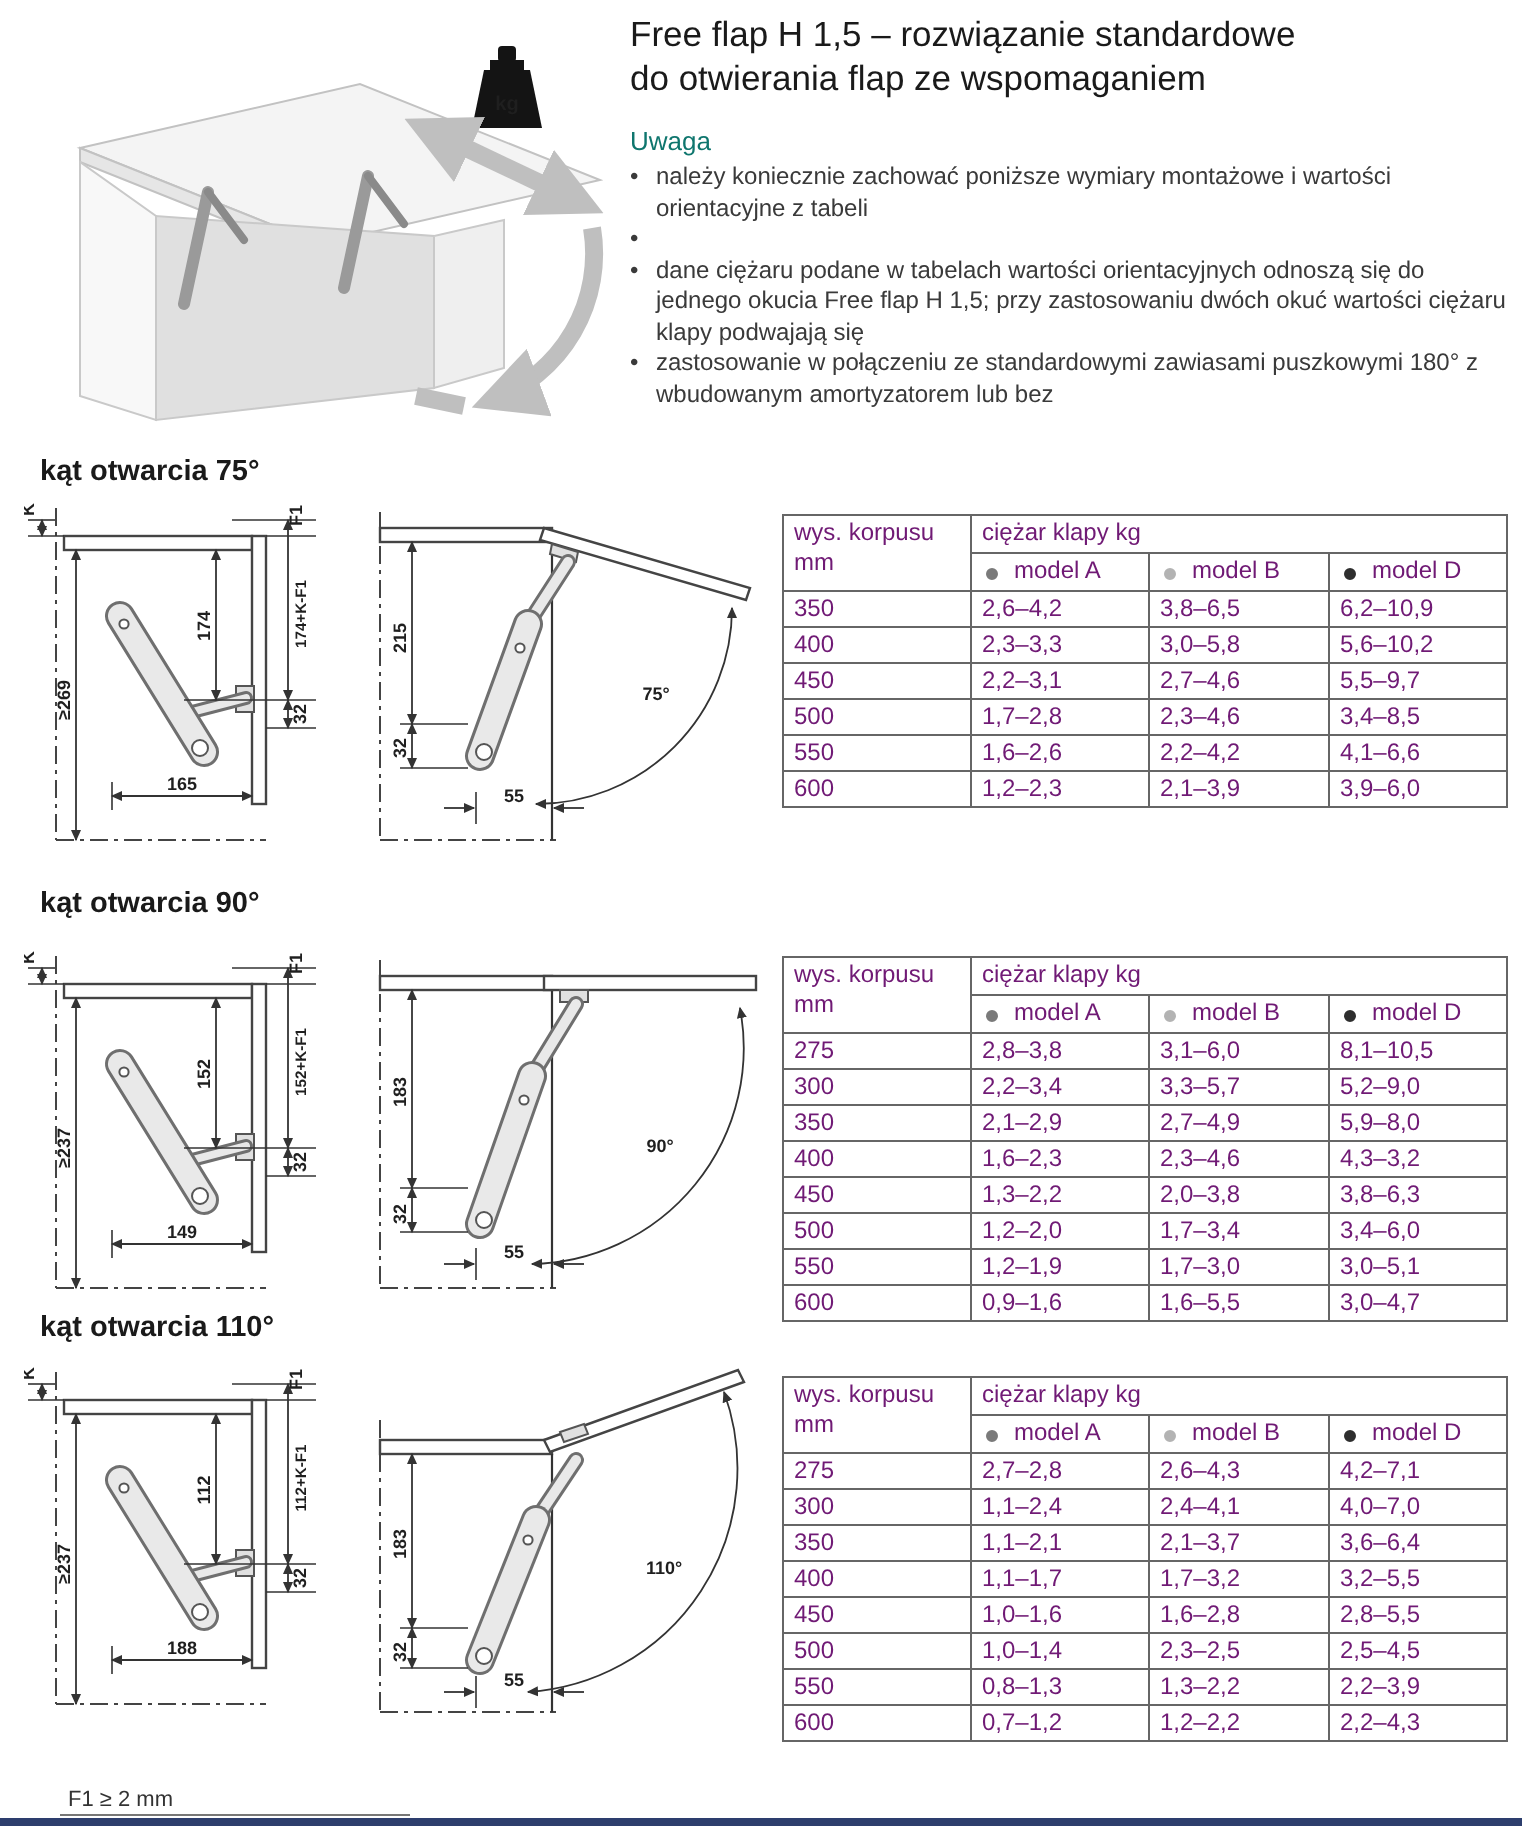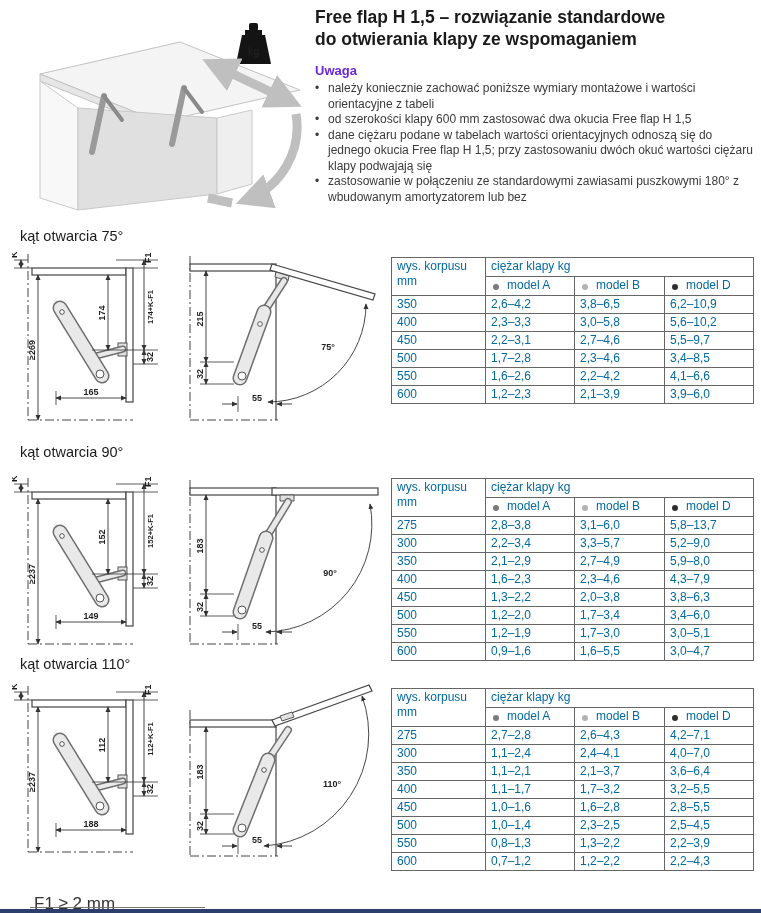--- a/index.html
+++ b/index.html
@@ -1,33 +1,33 @@
 <!DOCTYPE html>
 <html><head>
 <meta charset="utf-8">
 <style>
   *{margin:0;padding:0;box-sizing:border-box}
   html,body{width:761px;height:913px}
   body{position:relative;background:#fff;font-family:"Liberation Sans","DejaVu Sans",sans-serif;color:#333;overflow:hidden}
   .hero{position:absolute;left:12px;top:12px;width:292px;height:206px}
   .header-block{position:absolute;left:315px;top:6px;width:442px}
-  .title{font-size:17.5px;font-weight:bold;color:#1a1a1a;line-height:22px}
-  .note-heading{font-size:13px;font-weight:bold;color:#6d28d9;margin-top:13px}
+  .title{font-size:17.5px;font-weight:normal;color:#1a1a1a;line-height:22px}
+  .note-heading{font-size:13px;font-weight:normal;color:#0f766e;margin-top:13px}
   .bullets{margin-top:3px;list-style:none}
   .bullet{display:flex;font-size:12px;line-height:15.5px;color:#3a3a3a}
   .bullet .marker{width:13px;flex:none}
   section.angle-section{position:absolute;left:0;width:761px}
-  .sec-heading{position:absolute;left:20px;top:0;font-size:14.5px;font-weight:normal;color:#1a1a1a;white-space:nowrap}
+  .sec-heading{position:absolute;left:20px;top:0;font-size:14.5px;font-weight:bold;color:#1a1a1a;white-space:nowrap}
   .diagrams{position:absolute;left:12px;display:flex;gap:14px}
-  .spec-table{position:absolute;left:391px;border-collapse:collapse;table-layout:fixed;width:362px;font-size:12px;color:#0369a1}
+  .spec-table{position:absolute;left:391px;border-collapse:collapse;table-layout:fixed;width:362px;font-size:12px;color:#701a75}
   .spec-table th,.spec-table td{border:1px solid #666;padding:1px 5px;font-weight:normal;text-align:left;line-height:15px;vertical-align:top}
   .spec-table thead th{height:19px}
   .spec-table tbody td{height:18px}
   .donut{display:inline-block;width:5px;height:5px;border-radius:50%;background:#fff;border:3.2px solid #777;vertical-align:-1px;margin:0 8px 0 2px}
-  .footnote{position:absolute;left:34px;top:894px;font-size:17px;color:#333}
+  .footnote{position:absolute;left:34px;top:894px;font-size:11px;color:#333}
   .footnote-rule{position:absolute;left:30px;top:907px;width:175px;height:1px;background:#777}
   .bottom-rule{position:absolute;left:0;top:909px;width:761px;height:4px;background:#2d3e6d}
   svg text{font-family:"Liberation Sans","DejaVu Sans",sans-serif;font-size:9px;font-weight:bold;fill:#1f1f1f}
   svg text.lbl-sm{font-size:7.6px}
   .dim{stroke:#333;stroke-width:0.9;fill:none}
   .tick{stroke:#333;stroke-width:0.8;fill:none}
   .dashdot{stroke:#444;stroke-width:1;stroke-dasharray:9 3 2 3;fill:none}
   .panel{fill:#fff;stroke:#444;stroke-width:1.2}
   .bracket{fill:#e0e0e0;stroke:#555;stroke-width:1}
   .armOuter{stroke:#6f6f6f;stroke-linecap:round;fill:none}
@@ -71,31 +71,30 @@
     <line x1="200" y1="52" x2="280" y2="90" stroke="#bfbfbf" stroke-width="9" marker-start="url(#aH)" marker-end="url(#aH)"></line>
 
     <path d="M 284,102 A 78,78 0 0 1 234,188" stroke="#bfbfbf" stroke-width="9" fill="none" marker-end="url(#aH)"></path>
     <line x1="196" y1="186" x2="220" y2="191" stroke="#bfbfbf" stroke-width="9"></line>
   </svg>
 </div>
 
 <div class="header-block">
   <h1 class="title">
     <span>Free flap H 1,5 – rozwiązanie standardowe</span><br>
-    <span>do otwierania klapy ze wspomaganiem</span>
+    <span>do otwierania flap ze wspomaganiem</span>
   </h1>
   <div class="note-heading">Uwaga</div>
   <ul class="bullets">
     <li class="bullet">
         <span class="marker">•</span>
         <span>należy koniecznie zachować poniższe wymiary montażowe i wartości orientacyjne z tabeli</span>
       </li>
     <li class="bullet">
         <span class="marker">•</span>
-        <span>od szerokości klapy 600 mm zastosować dwa okucia Free flap H 1,5</span>
       </li>
     <li class="bullet">
         <span class="marker">•</span>
         <span>dane ciężaru podane w tabelach wartości orientacyjnych odnoszą się do jednego okucia Free flap H 1,5; przy zastosowaniu dwóch okuć wartości ciężaru klapy podwajają się</span>
       </li>
     <li class="bullet">
         <span class="marker">•</span>
         <span>zastosowanie w połączeniu ze standardowymi zawiasami puszkowymi 180° z wbudowanym amortyzatorem lub bez</span>
       </li>
   </ul>
@@ -328,39 +327,39 @@
         <th><span class="donut" style="border-color: rgb(122, 122, 122);"></span><span>model A</span></th>
         <th><span class="donut" style="border-color: rgb(179, 179, 179);"></span><span>model B</span></th>
         <th><span class="donut" style="border-color: rgb(46, 46, 46);"></span><span>model D</span></th>
       </tr>
     </thead>
     <tbody>
       <tr>
           <td>275</td>
           <td>2,8–3,8</td>
           <td>3,1–6,0</td>
-          <td>5,8–13,7</td>
+          <td>8,1–10,5</td>
         </tr>
       <tr>
           <td>300</td>
           <td>2,2–3,4</td>
           <td>3,3–5,7</td>
           <td>5,2–9,0</td>
         </tr>
       <tr>
           <td>350</td>
           <td>2,1–2,9</td>
           <td>2,7–4,9</td>
           <td>5,9–8,0</td>
         </tr>
       <tr>
           <td>400</td>
           <td>1,6–2,3</td>
           <td>2,3–4,6</td>
-          <td>4,3–7,9</td>
+          <td>4,3–3,2</td>
         </tr>
       <tr>
           <td>450</td>
           <td>1,3–2,2</td>
           <td>2,0–3,8</td>
           <td>3,8–6,3</td>
         </tr>
       <tr>
           <td>500</td>
           <td>1,2–2,0</td>

